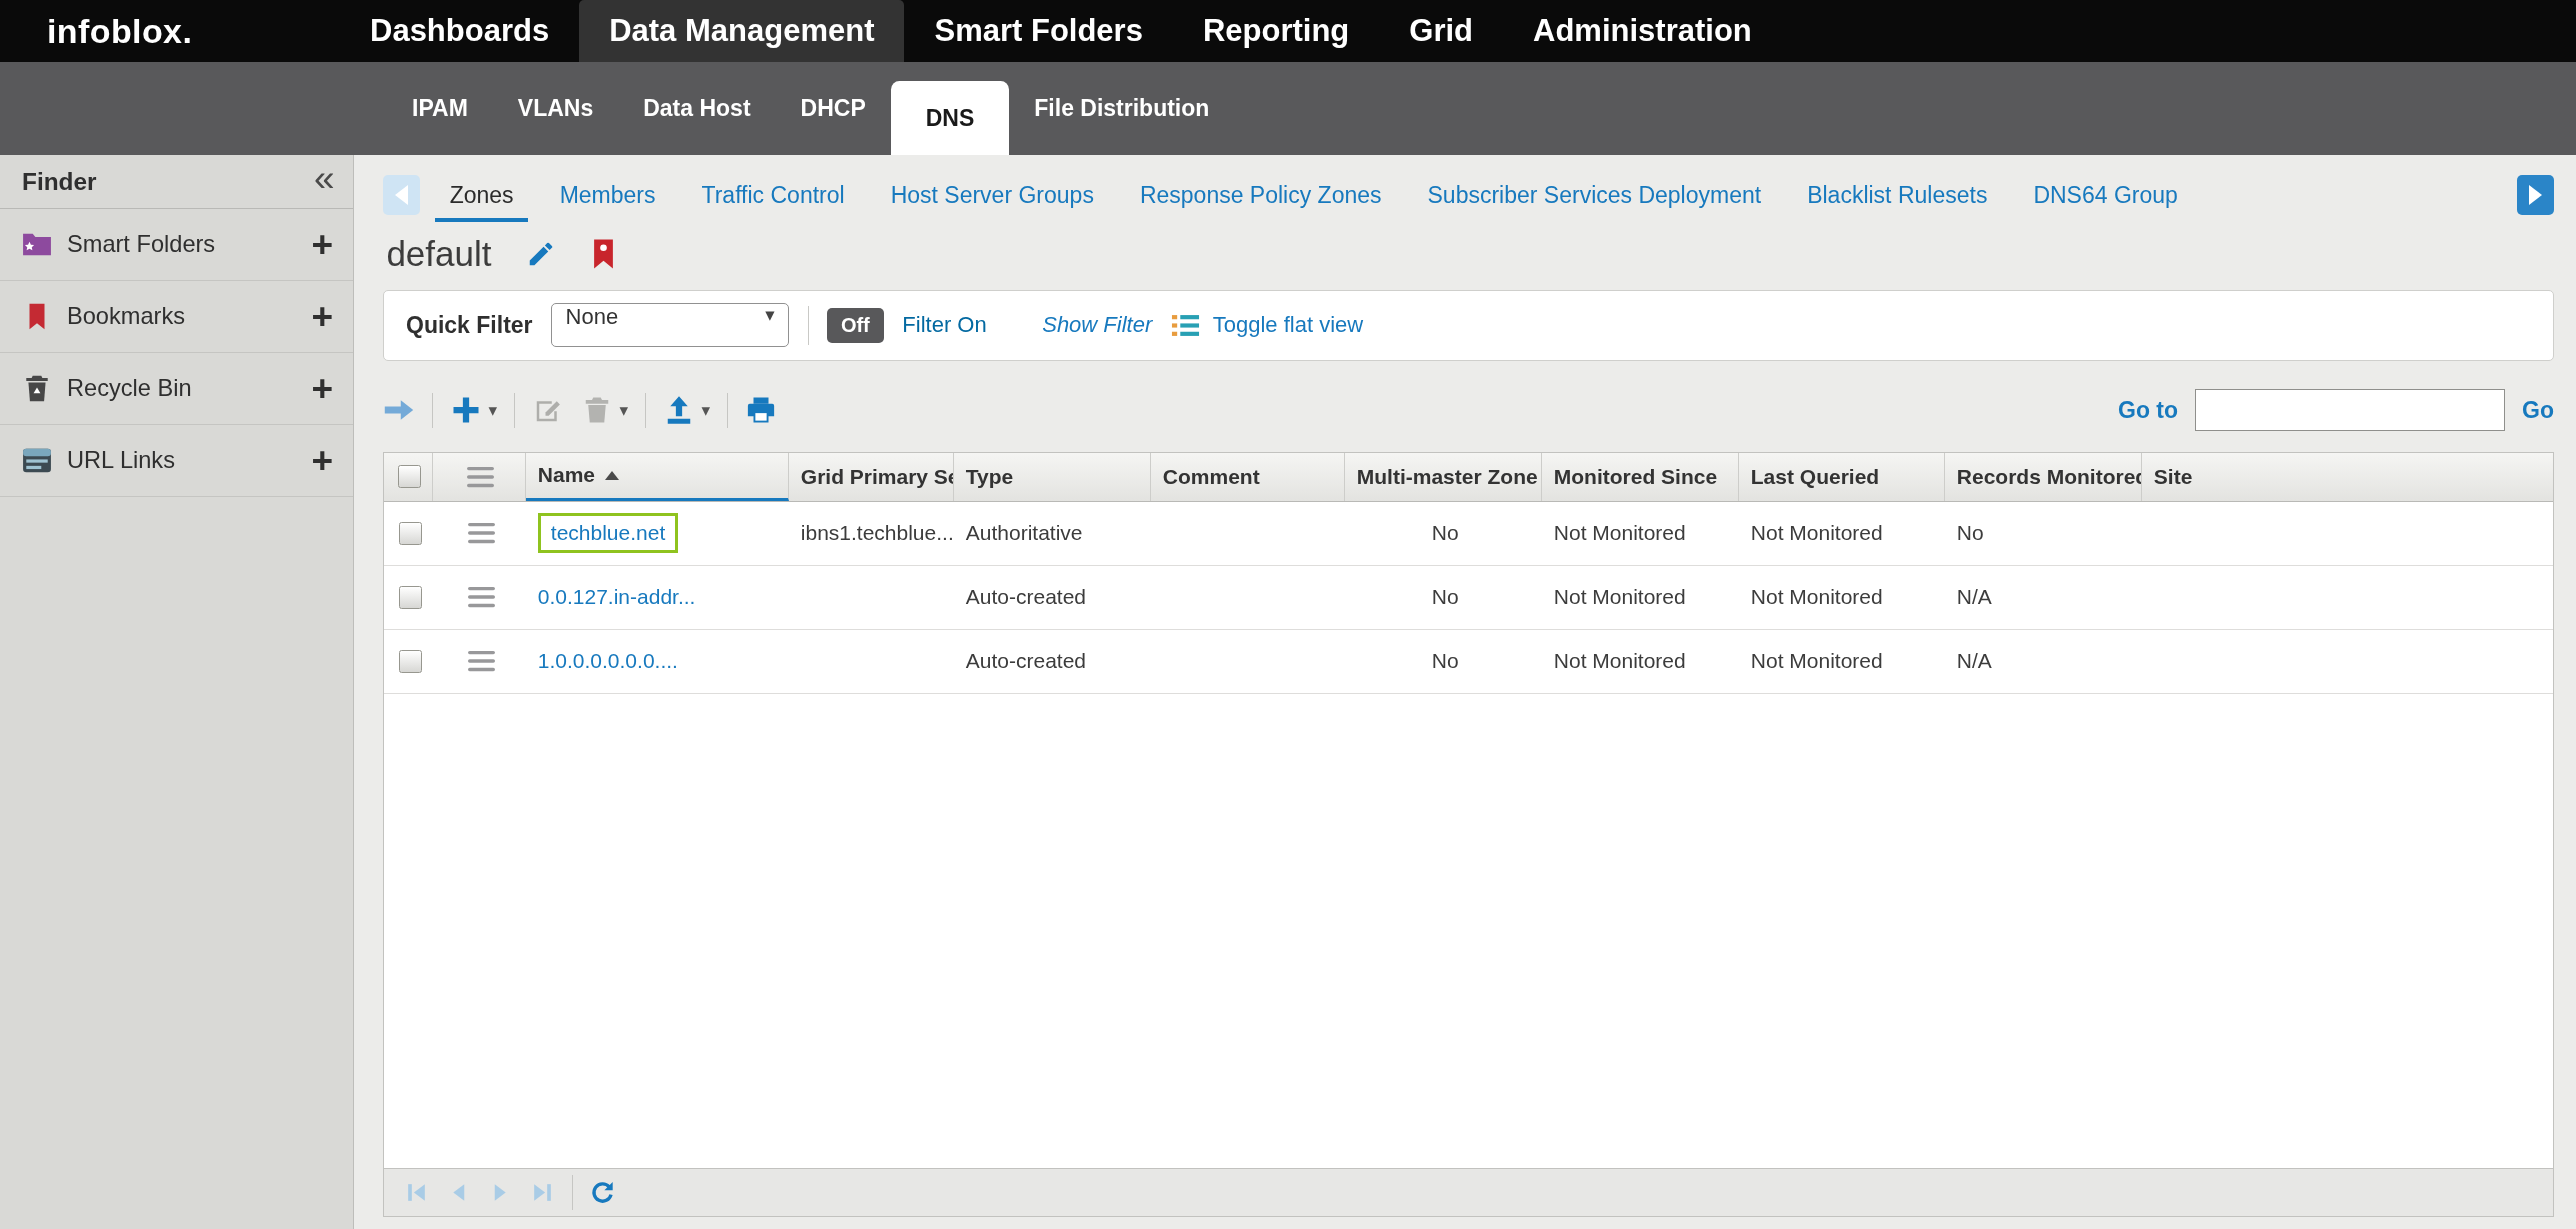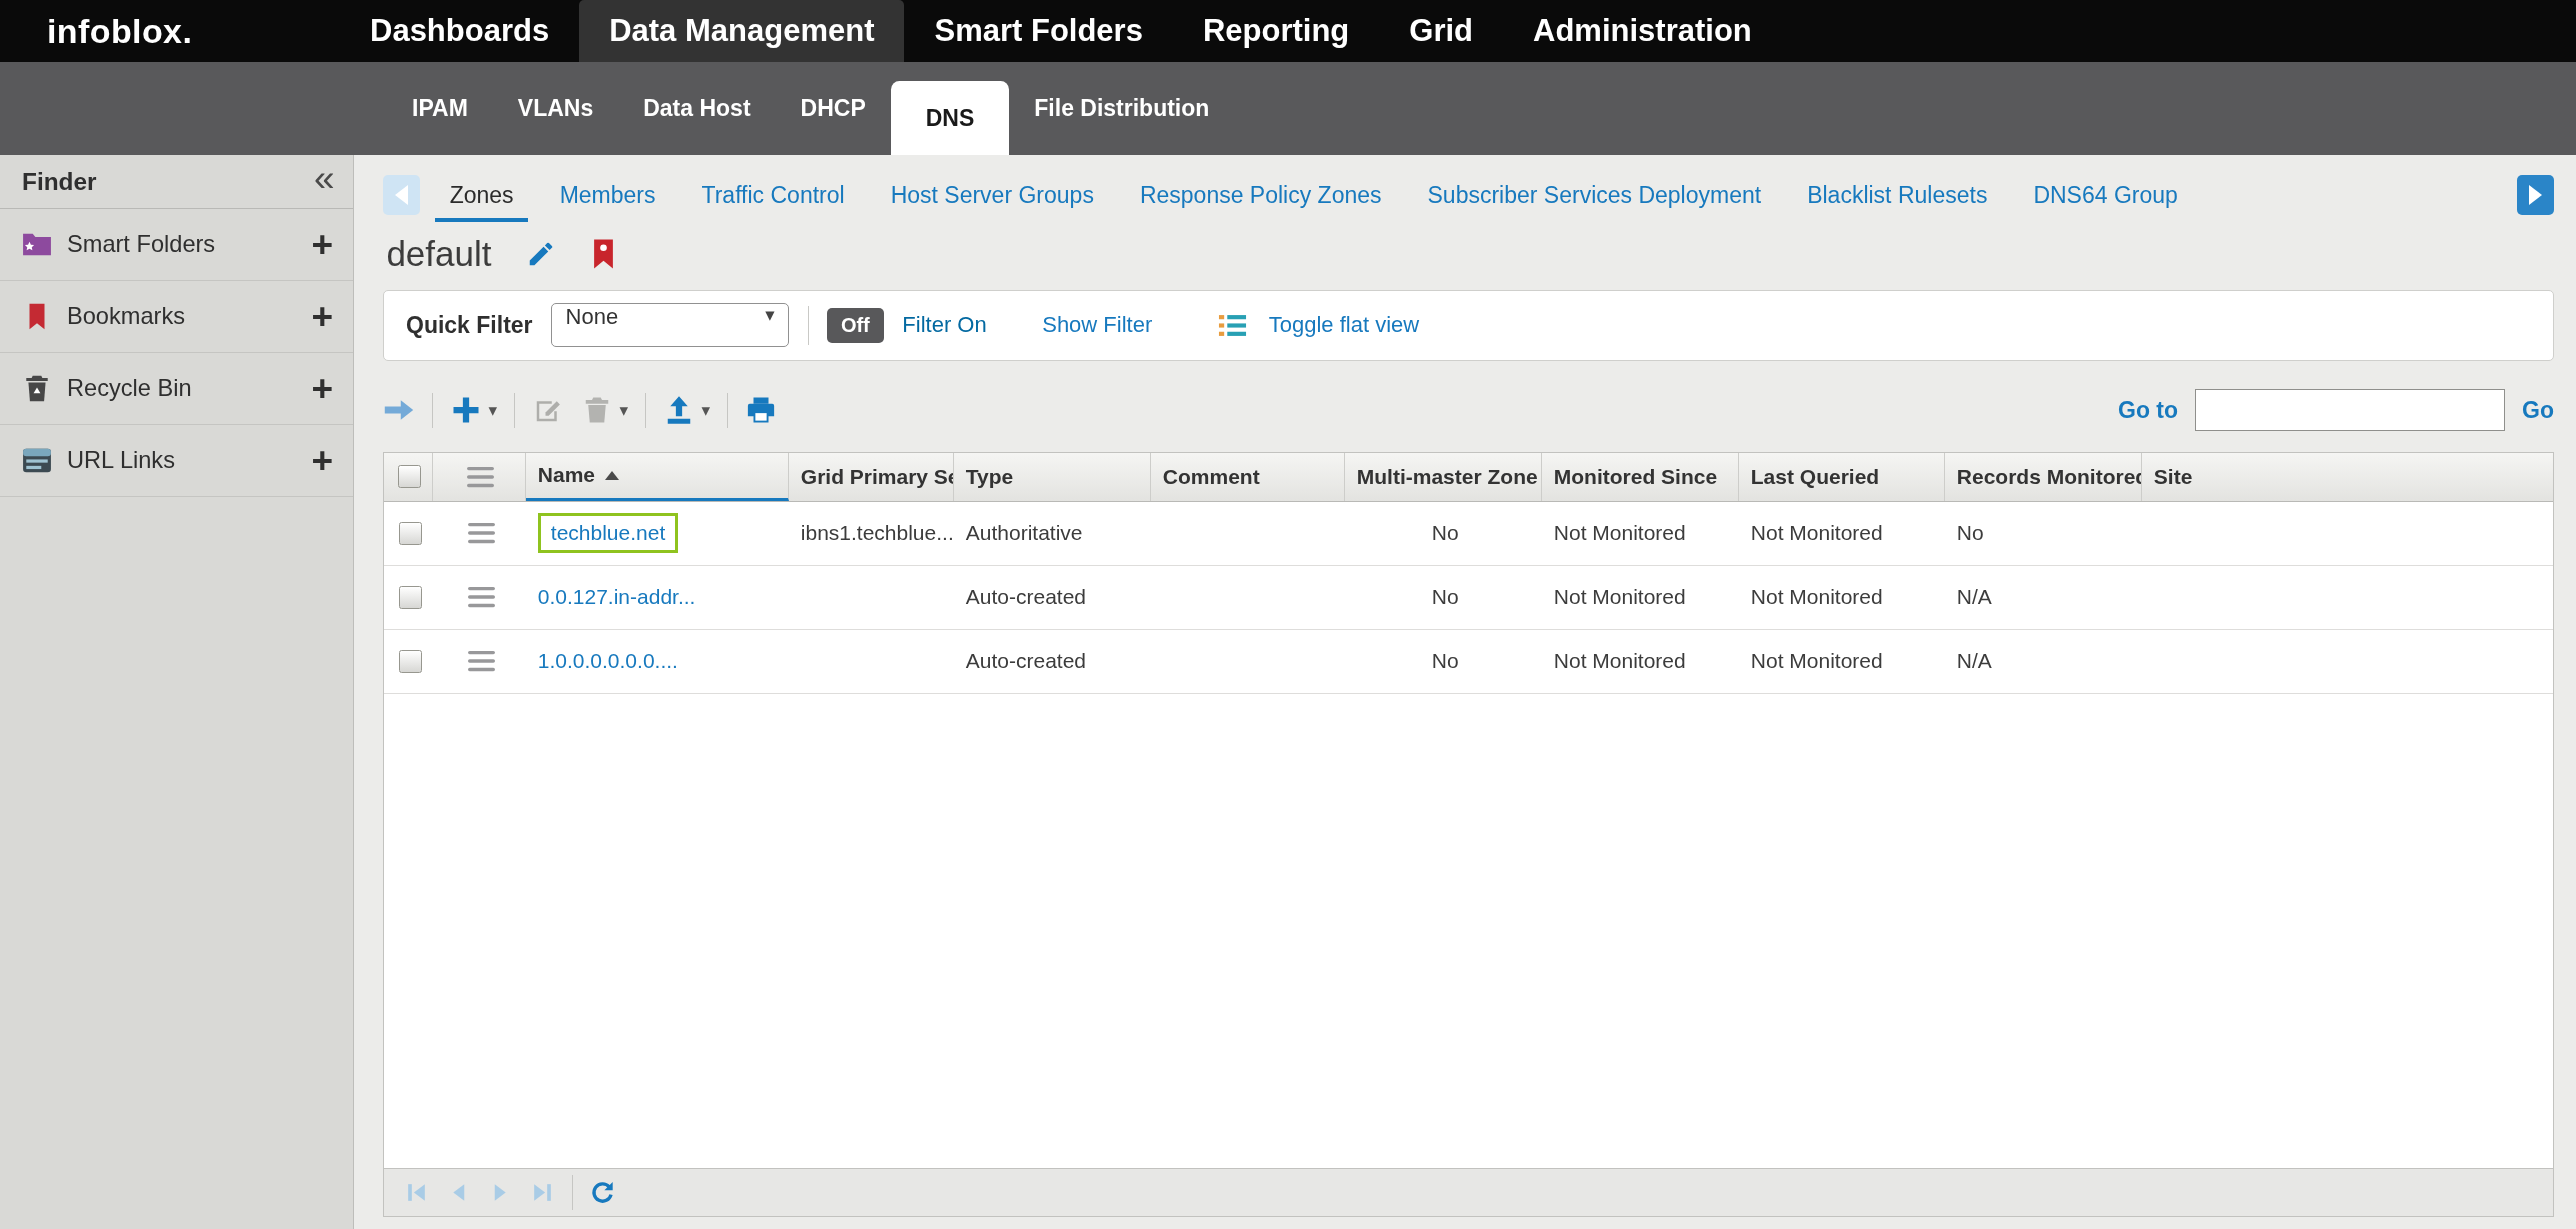--- a/index.html
+++ b/index.html
@@ -53,22 +53,22 @@
 
   
   .filter-bar { flex:none; height:71px; background:#fff; border:0.8px solid #cfcfcc; border-radius:5px; display:flex; align-items:center; padding:0 22px; gap:18.5px; margin-top:5px; }
   .qf-label { font-size:23px; font-weight:bold; color:#2f2f2f; }
   .qf-select { width:238px; height:44px; background:#fff; border:0.8px solid #919191; border-radius:5px; display:flex; align-items:flex-start; justify-content:space-between; padding:0 13.5px; font-size:22px; color:#333; cursor:pointer; }
   .qf-caret { color:#444; font-size:18.5px; }
   .vdiv { width:0.8px; height:39px; background:#c9c9c6; flex:none; }
   .off-badge { min-width:57px; height:35px; background:#58585a; border-radius:5px; color:#fff; font-size:20px; font-weight:bold; display:flex; align-items:center; justify-content:center; padding:0 11.8px; cursor:pointer; }
   .filter-on-label { font-size:22px; color:#0369a1; margin-right:37px; }
   .link { color:#1779be; }
-  .show-filter { font-size:22px; margin-right:47px; cursor:pointer; }
-  .flatview { display:flex; align-items:center; gap:22px; font-size:22px; cursor:pointer; }
+  .show-filter { font-size:22px; cursor:pointer;font-style:italic; }
+  .flatview { display:flex; align-items:center; gap:13px; font-size:22px; cursor:pointer; }
   .flatview svg { width:29px; height:25px; display:block; }
 
   
   .toolbar { flex:none; height:59px; margin-top:20px; display:flex; align-items:center; gap:17px; }
   .tool { display:flex; align-items:center; gap:6.7px; cursor:pointer; }
   .tool svg { width:32px; height:30px; display:block; }
   .caret { font-size:17px; color:#555; }
   .tsep { width:0.8px; height:35px; background:#c6c6c3; flex:none; }
   .goto { margin-left:auto; display:flex; align-items:center; gap:17px; }
   .goto-label, .go-link { color:#1779be; font-size:23px; font-weight:bold; }

